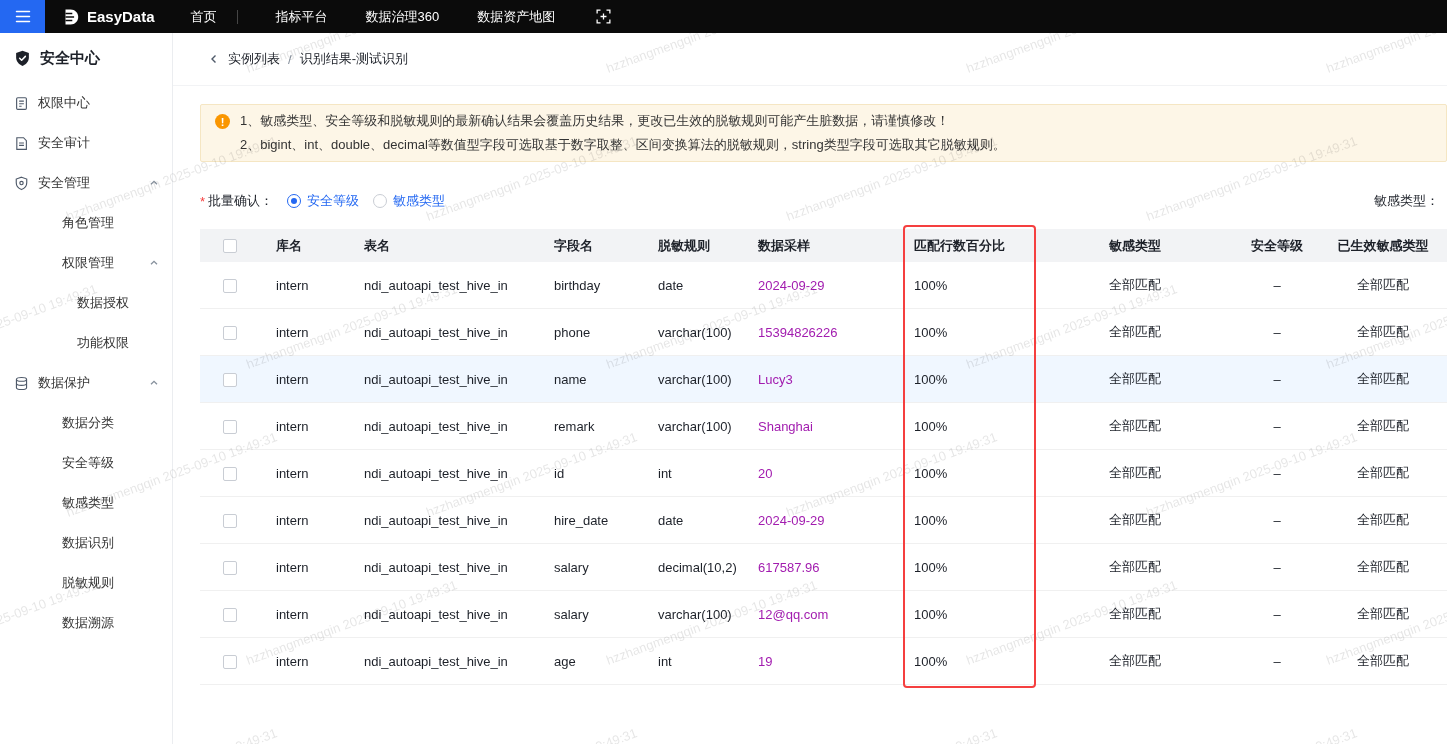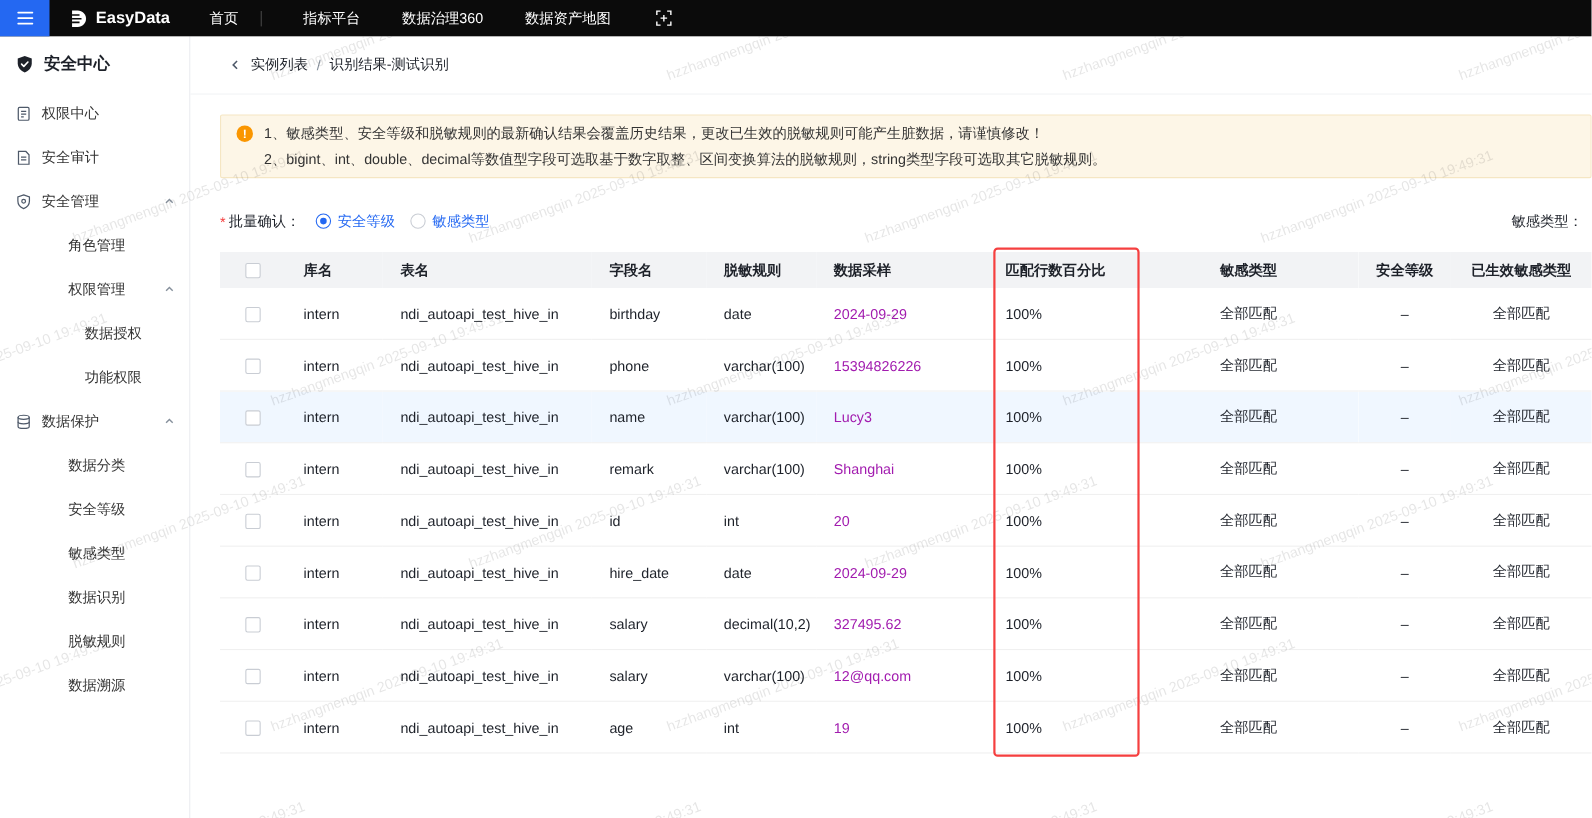--- a/index.html
+++ b/index.html
@@ -337,21 +337,21 @@
                 <td class="c-center">全部匹配</td>
                 <td class="c-center">–</td>
                 <td class="c-center">全部匹配</td>
               </tr>
               <tr>
                 <td class="c-check"><span class="checkbox"></span></td>
                 <td>intern</td>
                 <td>ndi_autoapi_test_hive_in</td>
                 <td>salary</td>
                 <td>decimal(10,2)</td>
-                <td><a class="link">327495.62</a></td>
+                <td><a class="link">617587.96</a></td>
                 <td class="c-match">100%</td>
                 <td class="c-center">全部匹配</td>
                 <td class="c-center">–</td>
                 <td class="c-center">全部匹配</td>
               </tr>
               <tr>
                 <td class="c-check"><span class="checkbox"></span></td>
                 <td>intern</td>
                 <td>ndi_autoapi_test_hive_in</td>
                 <td>salary</td>

